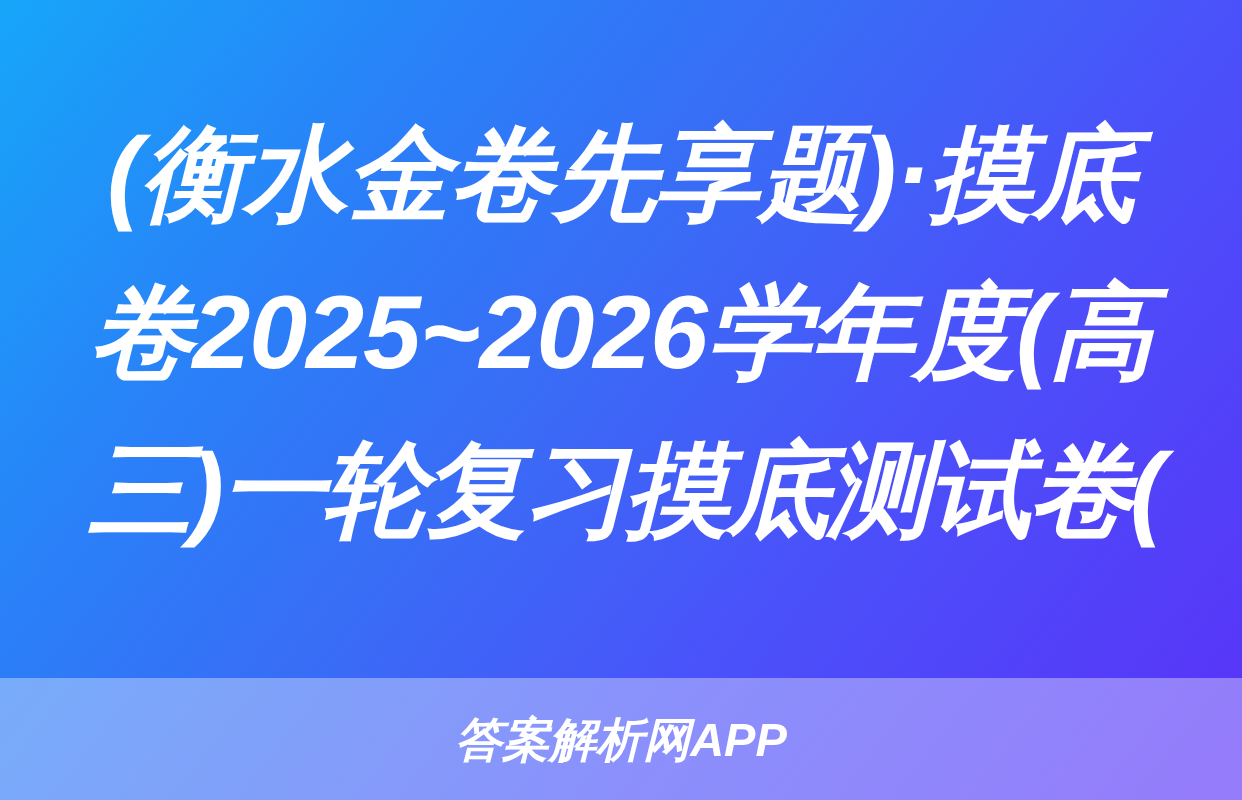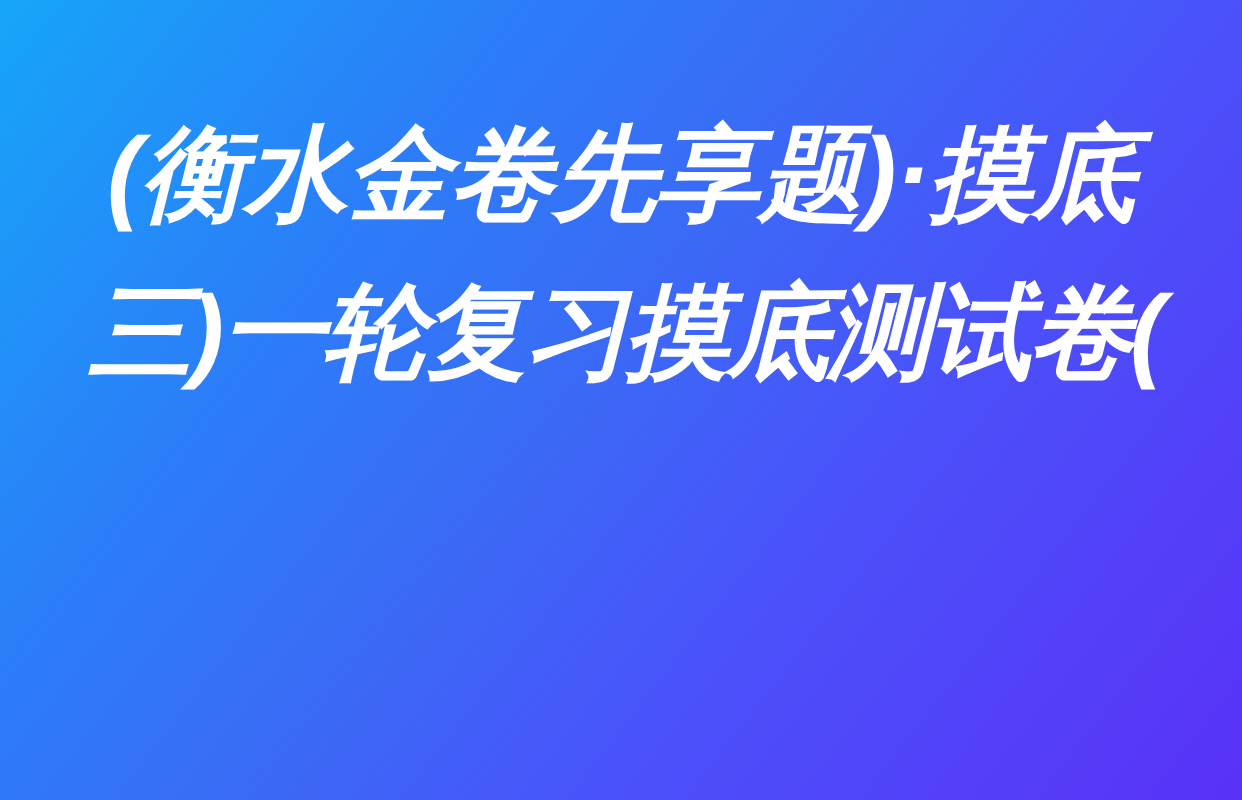--- a/index.html
+++ b/index.html
@@ -67,17 +67,21 @@
     line-height: 1;
   }
 </style>
 </head>
 <body>
 
 <div id="poster">
 
   <div id="title-block">
     <span class="title-line">(衡水金卷先享题)·摸底</span>
+    <span class="title-line">卷2025~2026学年度(高</span>
     <span class="title-line compact">三)一轮复习摸底测试卷(</span>
   </div>
 
+  <div id="footer-band">
+    <span id="footer-text">答案解析网APP</span>
+  </div>
 
 </div>
 
 </body></html>

